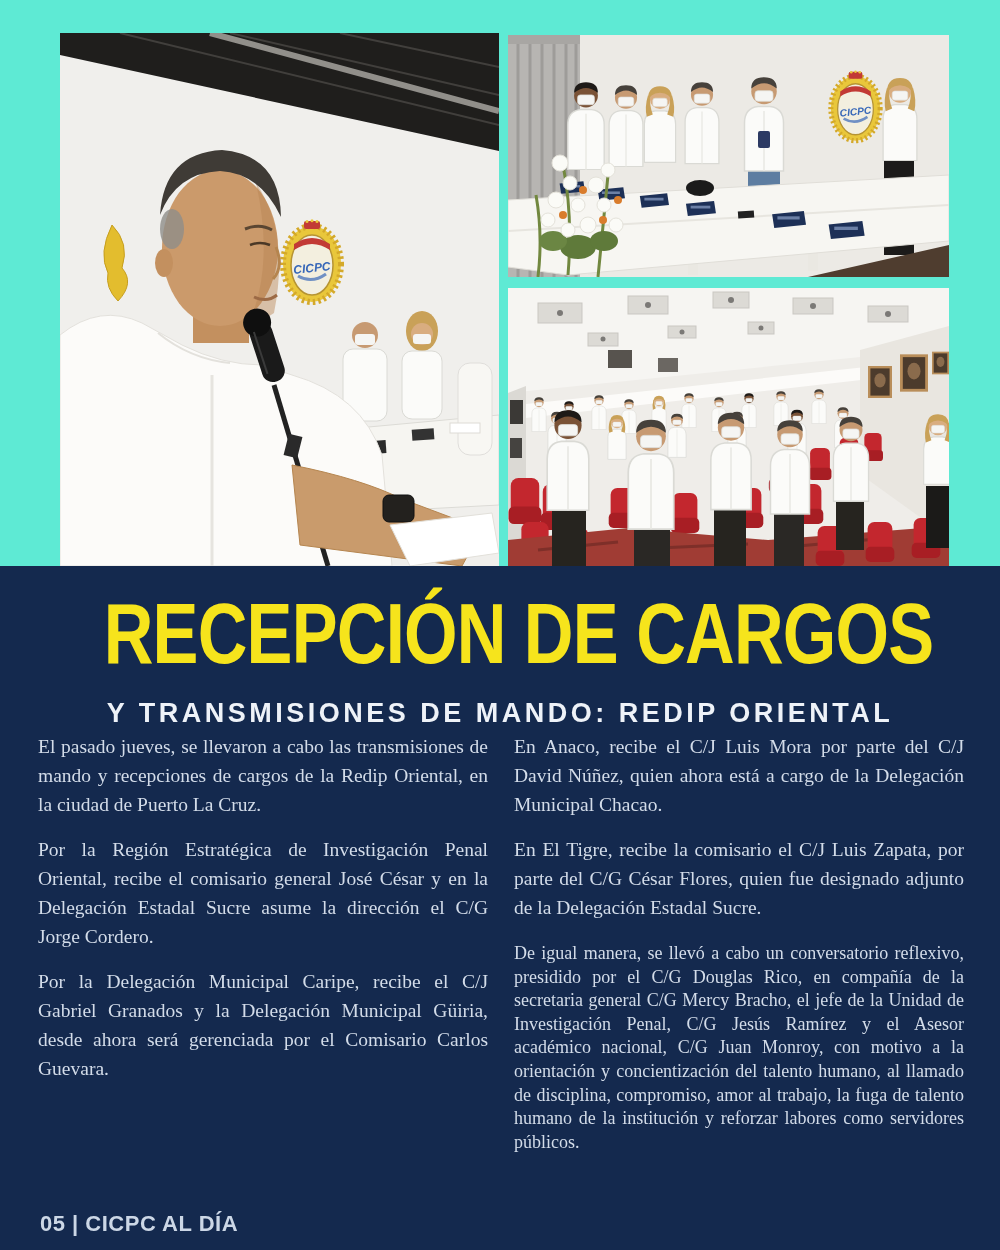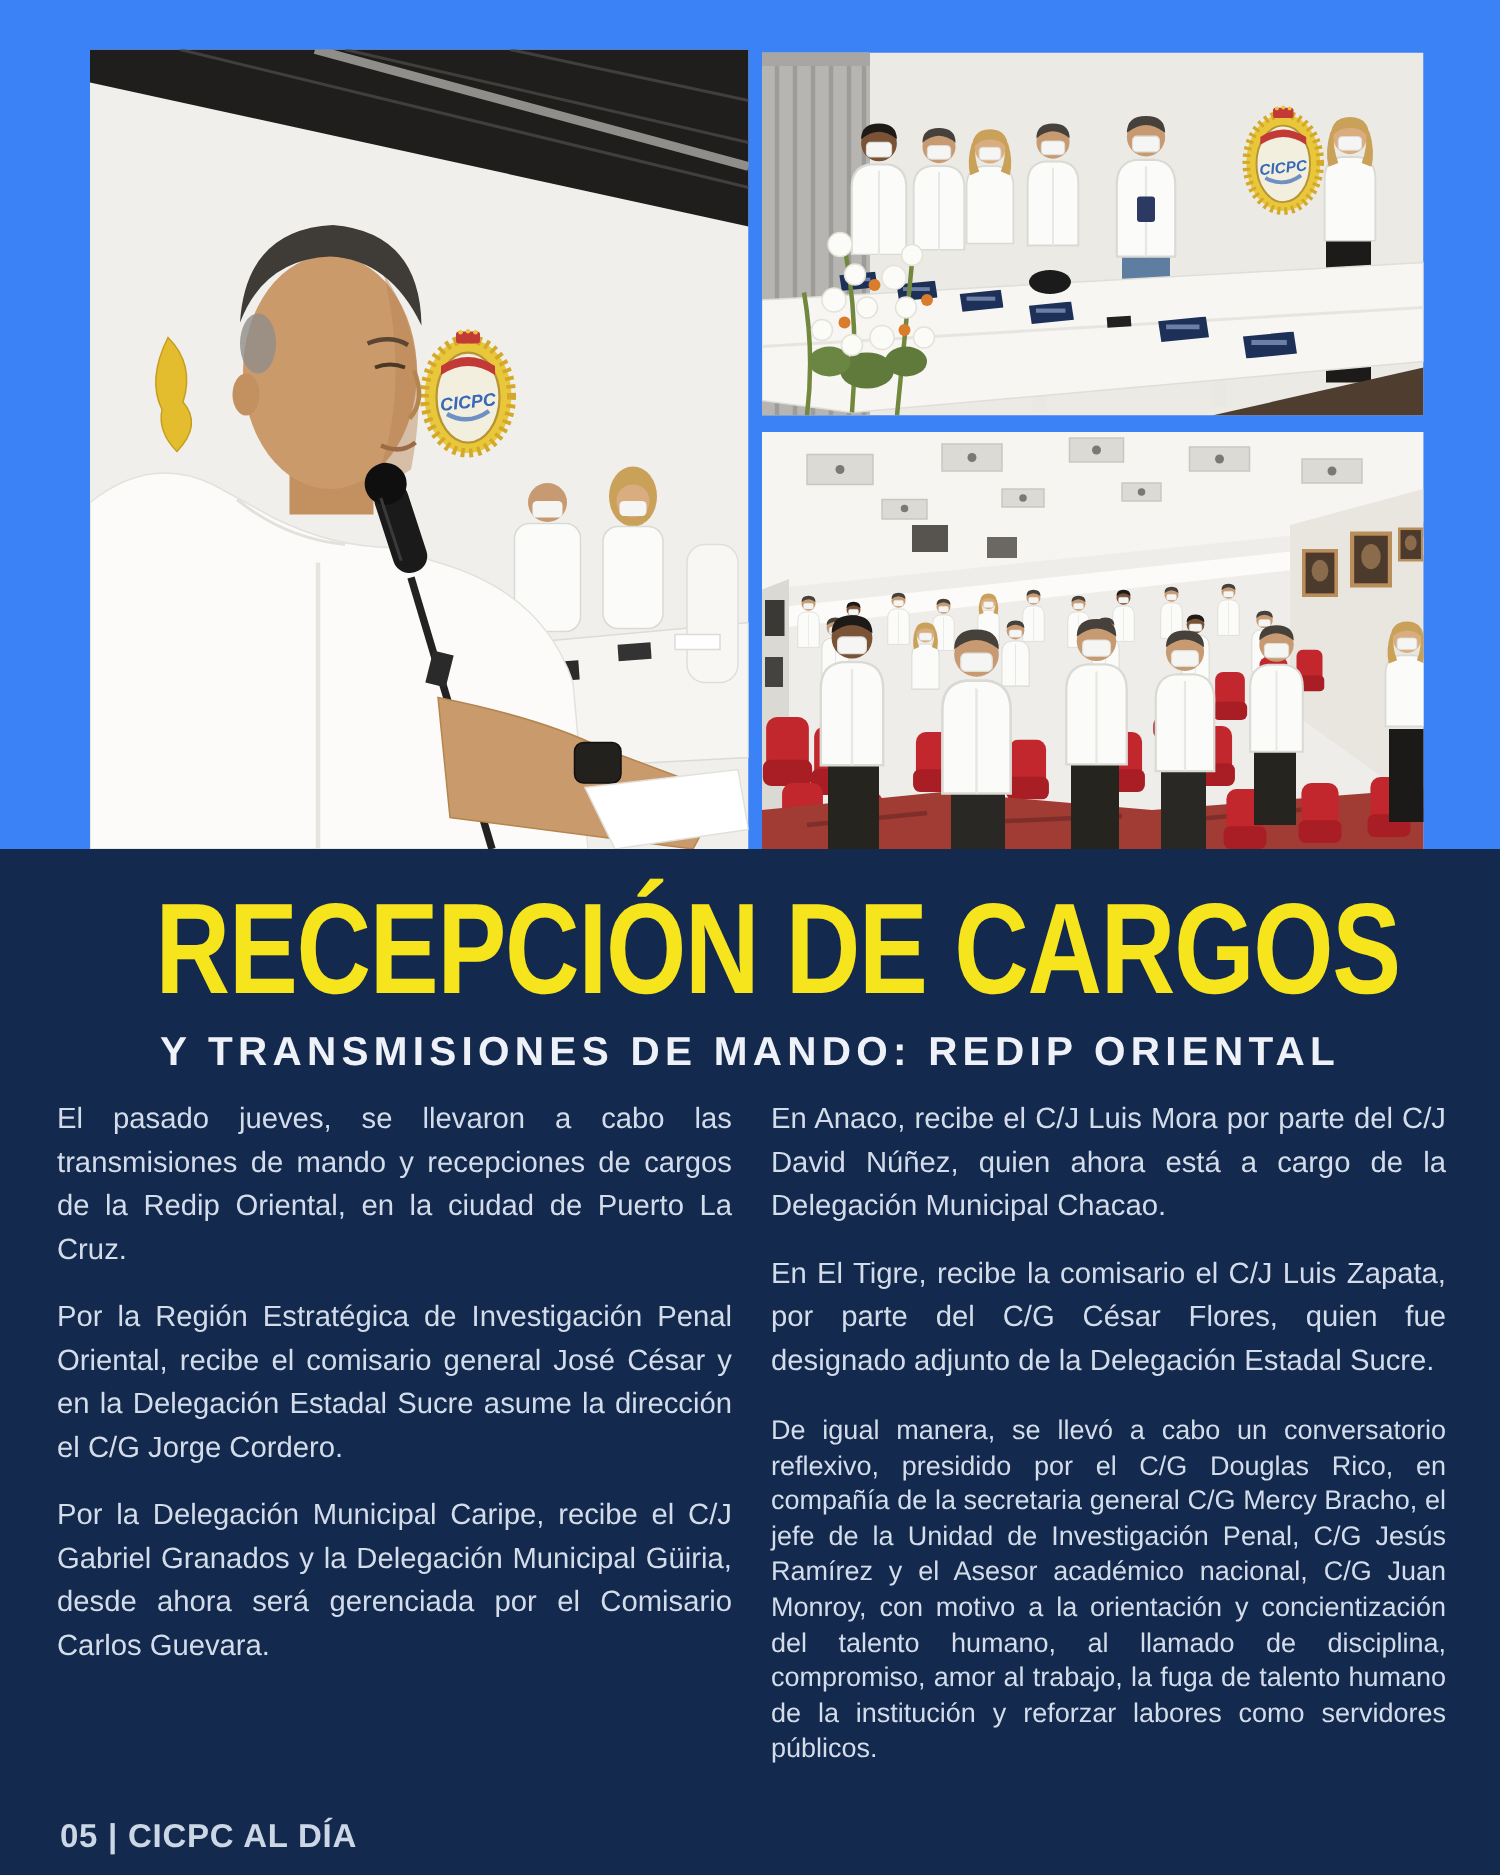--- a/index.html
+++ b/index.html
@@ -1,42 +1,42 @@
 <!DOCTYPE html>
 <html><head>
 <meta charset="utf-8">
 <style>
   html,body{margin:0;padding:0;}
   .page{
-    position:relative; width:1000px; height:1250px; background:#3b82f6;
+    position:relative; width:1000px; height:1250px; background:#5eead4;
     font-family:"Liberation Sans", sans-serif; overflow:hidden;
   }
   .photo{position:absolute; display:block;}
   .photo-left{left:60px; top:33px;}
   .photo-tr{left:508px; top:35px;}
   .photo-br{left:508px; top:288px;}
 
   .article{
     position:absolute; left:0; top:566px; width:1000px; height:684px;
     background:#14294e;
   }
   .title{
     margin:24px 0 0; text-align:center; font-size:86px; line-height:1;
     font-weight:bold; color:#f6e41c; white-space:nowrap;
   }
   .title .condense{display:inline-block; transform:scaleX(0.80); transform-origin:center; letter-spacing:-1px;}
   .subtitle{
-    margin:10px 0 0; text-align:center; font-size:27px; font-weight:bold;
+    margin:22px 0 0; text-align:center; font-size:27px; font-weight:bold;
     letter-spacing:3.5px; color:#eef2f8; white-space:nowrap;
   }
   .columns{position:absolute; left:38px; right:36px; top:166px; display:flex; gap:26px;}
   .col{width:450px;}
   .col p{
     margin:0 0 16px; font-size:19.5px; line-height:29px; color:#d3dce9;
-    text-align:justify; text-justify:inter-word;
+    text-align:justify; text-justify:inter-word;font-family:Liberation Serif, serif;
   }
   .col p.tight{font-size:18px; line-height:23.6px;margin-top:20px;}
   .page-footer{
     position:absolute; left:40px; bottom:13px; font-size:22px; font-weight:bold;
     color:#ccd7e6; letter-spacing:0.5px;
   }
 </style>
 </head>
 <body>
 

